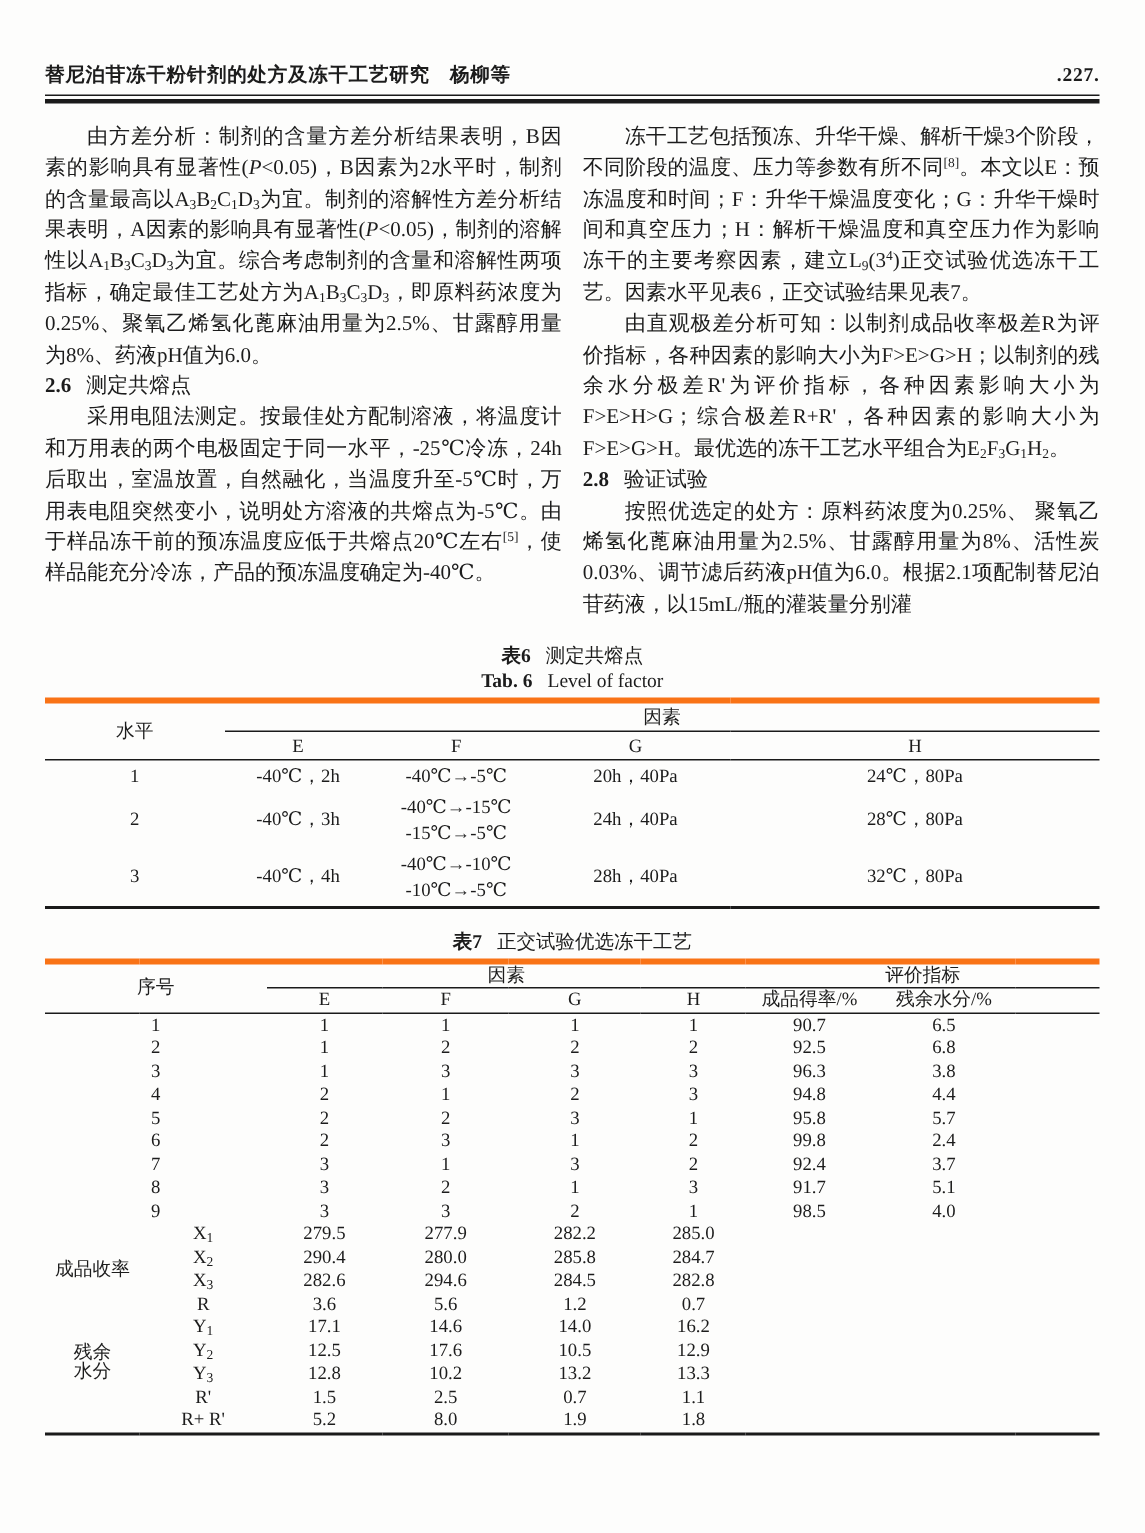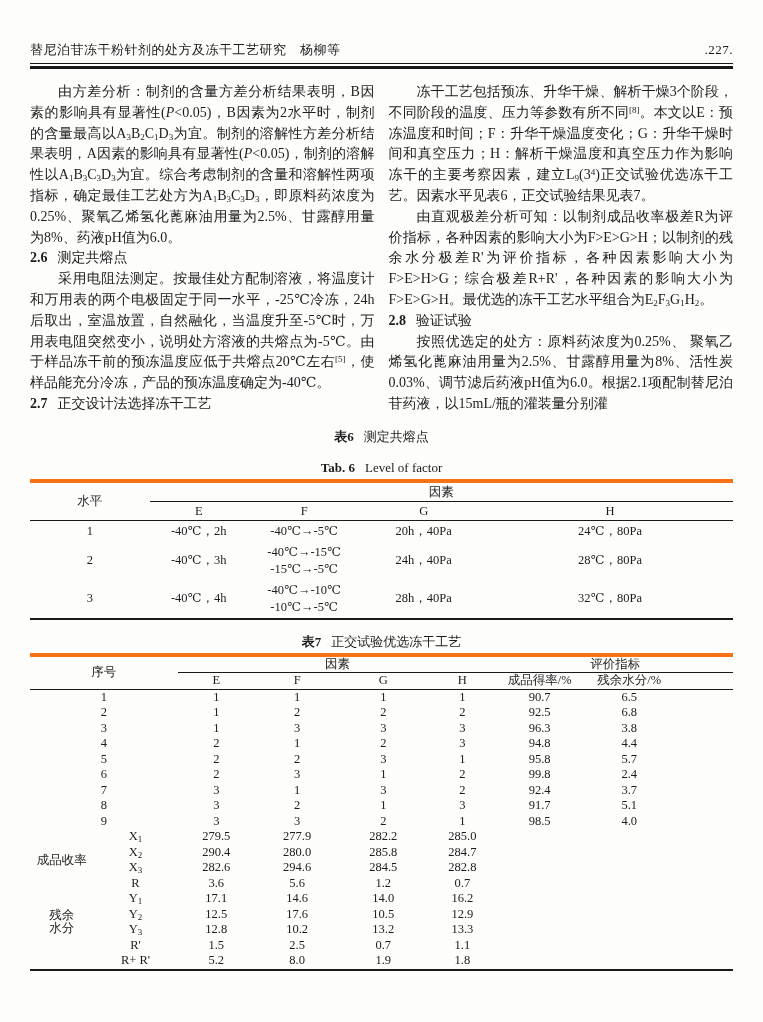--- a/index.html
+++ b/index.html
@@ -3,39 +3,39 @@
 <meta charset="utf-8">
 <style>
   html,body{margin:0;padding:0;}
   body{
     width:763px;height:1022px;overflow:hidden;background:#fdfdfc;color:#1c1c1c;
     font-family:"Liberation Serif","DejaVu Serif",serif;
   }
   .page{padding:42px 30px 0 30px;box-sizing:border-box;width:763px;}
   
   .pg-header{display:flex;justify-content:space-between;align-items:baseline;
-    font-size:13px;line-height:15px;letter-spacing:.5px;}
+    font-size:13px;line-height:15px;letter-spacing:.5px;font-weight:bold;}
   .rule{background:#1a1a1a;}
   .rule.thin{height:1px;margin-top:6px;}
   .rule.thick{height:3px;margin-top:2px;}
   
   .cols{display:flex;gap:14px;margin-top:13px;}
   .col{width:345px;font-size:14px;line-height:20.8px;text-align:justify;}
   .para{margin:0;text-indent:2em;}
   .sec{margin:0;}
   .secnum{font-weight:bold;margin-right:10px;}
   sub,sup{font-size:9px;line-height:0;}
   sub{vertical-align:-0.25em;}
   sup{vertical-align:0.5em;}
   i{font-style:italic;font-family:"Liberation Serif",serif;}
   
   .tablock{margin-top:14px;}
   .cap{text-align:center;font-size:13px;line-height:16px;}
   .cap b{margin-right:10px;}
-  .cap.en{margin-top:15px;font-family:Liberation Serif, serif;}
+  .cap.en{margin-top:1px;font-family:Liberation Serif, serif;}
   table.datatable{width:100%;border-collapse:collapse;table-layout:fixed;
     font-size:12.5px;text-align:center;margin-top:3px;
     border-top:4px solid #f97316;border-bottom:2px solid #1a1a1a;}
   table.datatable th{font-weight:normal;}
   table.datatable th,table.datatable td{padding:1px 2px;line-height:16px;vertical-align:middle;}
   .bb{border-bottom:1px solid #1a1a1a;}
   table.t6 td{line-height:17px;padding:2px 2px;}
   table.t7 th,table.t7 td{line-height:13.5px;padding:1px 2px;}
   .grp{vertical-align:middle;text-align:center;}
 </style>
@@ -49,21 +49,20 @@
     <span>.227.</span>
   </div>
   <div class="rule thin"></div>
   <div class="rule thick"></div>
 
   <div class="cols">
     <div class="col">
       <p class="para"><span>由方差分析：制剂的含量方差分析结果表明，B因素的影响具有显著性(</span><i>P</i><span>&lt;0.05)，B因素为2水平时，制剂的含量最高以A</span><sub>3</sub><span>B</span><sub>2</sub><span>C</span><sub>1</sub><span>D</span><sub>3</sub><span>为宜。制剂的溶解性方差分析结果表明，A因素的影响具有显著性(</span><i>P</i><span>&lt;0.05)，制剂的溶解性以A</span><sub>1</sub><span>B</span><sub>3</sub><span>C</span><sub>3</sub><span>D</span><sub>3</sub><span>为宜。综合考虑制剂的含量和溶解性两项指标，确定最佳工艺处方为A</span><sub>1</sub><span>B</span><sub>3</sub><span>C</span><sub>3</sub><span>D</span><sub>3</sub><span>，即原料药浓度为0.25%、聚氧乙烯氢化蓖麻油用量为2.5%、甘露醇用量为8%、药液pH值为6.0。</span></p>
       <p class="sec"><span class="secnum">2.6</span><span>测定共熔点</span></p>
       <p class="para"><span>采用电阻法测定。按最佳处方配制溶液，将温度计和万用表的两个电极固定于同一水平，-25℃冷冻，24h后取出，室温放置，自然融化，当温度升至-5℃时，万用表电阻突然变小，说明处方溶液的共熔点为-5℃。由于样品冻干前的预冻温度应低于共熔点20℃左右</span><sup>[5]</sup><span>，使样品能充分冷冻，产品的预冻温度确定为-40℃。</span></p>
-      <p class="sec"><span class="secnum">2.7</span><span>正交设计法选择冻干工艺</span></p>
     </div>
     <div class="col">
       <p class="para"><span>冻干工艺包括预冻、升华干燥、解析干燥3个阶段，不同阶段的温度、压力等参数有所不同</span><sup>[8]</sup><span>。本文以E：预冻温度和时间；F：升华干燥温度变化；G：升华干燥时间和真空压力；H：解析干燥温度和真空压力作为影响冻干的主要考察因素，建立L</span><sub>9</sub><span>(3</span><sup>4</sup><span>)正交试验优选冻干工艺。因素水平见表6，正交试验结果见表7。</span></p>
       <p class="para"><span>由直观极差分析可知：以制剂成品收率极差R为评价指标，各种因素的影响大小为F&gt;E&gt;G&gt;H；以制剂的残余水分极差R'为评价指标，各种因素影响大小为F&gt;E&gt;H&gt;G；综合极差R+R'，各种因素的影响大小为F&gt;E&gt;G&gt;H。最优选的冻干工艺水平组合为E</span><sub>2</sub><span>F</span><sub>3</sub><span>G</span><sub>1</sub><span>H</span><sub>2</sub><span>。</span></p>
       <p class="sec"><span class="secnum">2.8</span><span>验证试验</span></p>
       <p class="para"><span>按照优选定的处方：原料药浓度为0.25%、 聚氧乙烯氢化蓖麻油用量为2.5%、甘露醇用量为8%、活性炭0.03%、调节滤后药液pH值为6.0。根据2.1项配制替尼泊苷药液，以15mL/瓶的灌装量分别灌</span></p>
     </div>
   </div>
 
   <div class="tablock">

